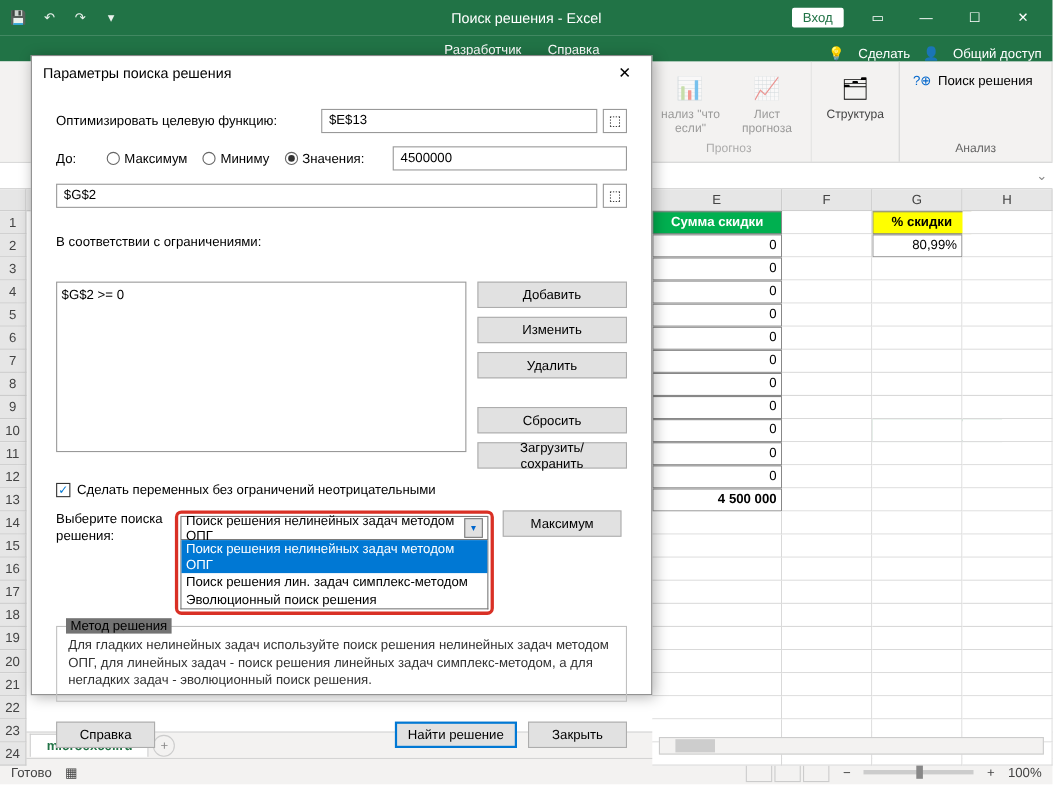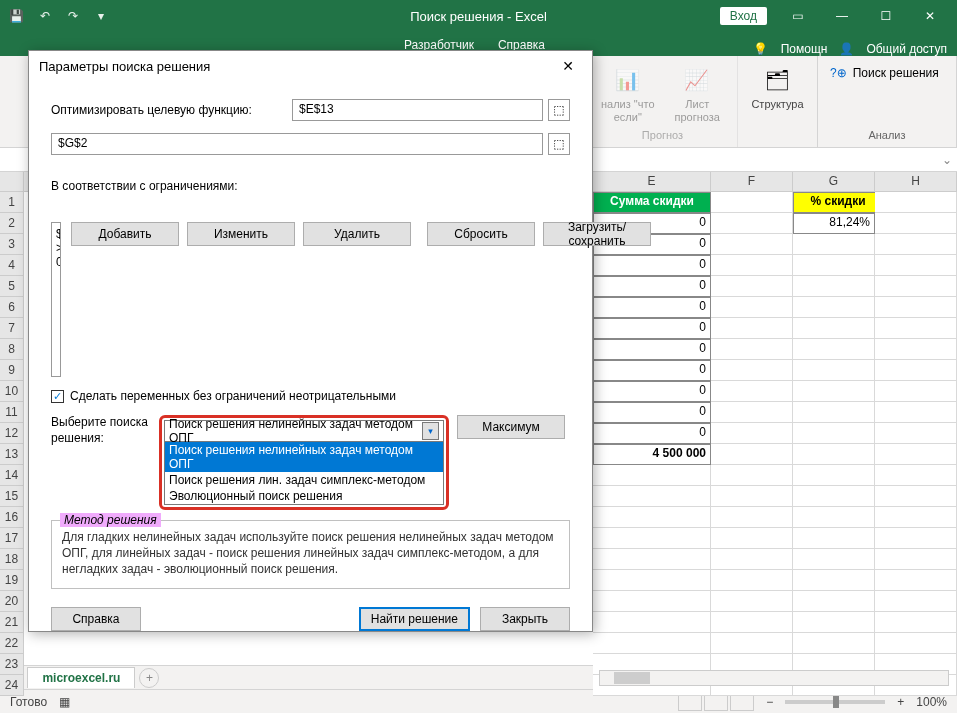--- a/index.html
+++ b/index.html
@@ -74,35 +74,35 @@
 .row-f .short-label { width: 40px; font-size: 12px; }
 .cell-input { flex: 1; height: 22px; border: 1px solid #999; padding: 2px 6px; font-size: 12px; background: #fff; }
 .range-btn { width: 22px; height: 22px; border: 1px solid #999; display: flex; align-items: center; justify-content: center; margin-left: -1px; }
 .radio-group { display: flex; align-items: center; gap: 14px; }
 .radio-item { display: flex; align-items: center; gap: 4px; font-size: 12px; }
 .radio-item .dot { width: 12px; height: 12px; border: 1px solid #666; border-radius: 50%; display: flex; align-items: center; justify-content: center; }
 .radio-item.checked .dot::after { content: ''; width: 6px; height: 6px; background: #333; border-radius: 50%; }
 .sub-label { font-size: 12px; margin-bottom: 4px; }
 .constraints-row { display: flex; gap: 10px; margin-top: 29px; }
 .constraints-list { width: 375px; height: 155px; border: 1px solid #999; padding: 4px; font-size: 12px; background: #fff; overflow: auto; }
-.side-buttons { display: flex; flex-direction: row; gap: 8px; }
+.side-buttons { display: flex; flex-direction: column; gap: 8px; }
 .btn { height: 24px; border: 1px solid #adadad; background: #e1e1e1; padding: 0 10px; font-size: 12px; display: inline-flex; align-items: center; justify-content: center; min-width: 108px; }
 .btn.primary { border: 2px solid #0078d4; }
 .chk-row { display: flex; align-items: center; gap: 6px; margin: 12px 0; font-size: 12px; }
 .chk-box { width: 13px; height: 13px; border: 1px solid #333; display: flex; align-items: center; justify-content: center; color: #0078d4; font-size: 11px; }
 .method-row { display: flex; gap: 8px; align-items: flex-start; }
 .method-label { width: 100px; font-size: 12px; line-height: 1.3; }
 .method-dd-wrap { position: relative; border: 3px solid #d93025; border-radius: 6px; padding: 2px; width: 290px; }
 .method-dd { height: 22px; border: 1px solid #7a7a7a; display: flex; align-items: center; padding: 0 4px; font-size: 12px; background: #fff; }
 .method-dd .arrow { margin-left: auto; width: 18px; height: 18px; background: #e1e1e1; border: 1px solid #7a7a7a; display: flex; align-items: center; justify-content: center; font-size: 9px; color: #0066cc; }
 .dd-list { border: 1px solid #7a7a7a; border-top: none; background: #fff; font-size: 12px; }
 .dd-item { padding: 1px 4px; }
 .dd-item.sel { background: #0078d4; color: #fff; }
 .group-box { border: 1px solid #c0c0c0; padding: 8px 10px 10px; margin-top: 10px; position: relative; }
-.group-box .legend { position: absolute; top: -8px; left: 8px; background: #f0abfc; padding: 0 4px; font-size: 12px; font-style: italic; }
+.group-box .legend { position: absolute; top: -8px; left: 8px; background: #737373; padding: 0 4px; font-size: 12px; }
 .help-text { font-size: 12px; line-height: 1.35; color: #333; }
 .dlg-footer { display: flex; padding: 0 22px 18px; gap: 10px; align-items: center; }
 .dlg-footer .spacer { flex: 1; }
 </style>
 </head>
 <body>
 
 <div class="titlebar">
   <div class="qat">
     <div class="icon-btn">💾</div>
@@ -119,21 +119,21 @@
     <div class="win-btn">✕</div>
   </div>
 </div>
 
 <div class="ribbon-tabs">
   <div style="flex:1"></div>
   <div class="tab">Разработчик</div>
   <div class="tab">Справка</div>
   <div class="ribbon-rest">
     <span>💡</span>
-    <span>Помощн</span>
+    <span>Сделать</span>
     <span style="opacity:.8">👤</span>
     <span>Общий доступ</span>
   </div>
 </div>
 
 <div class="ribbon-body">
   <div class="ribbon-cover"></div>
   <div class="ribbon-group" style="width:150px; opacity:.5">
     <div class="ribbon-buttons">
       <div class="big-btn">
@@ -211,21 +211,21 @@
   <div style="flex:1; position:relative">
     <div class="col-headers">
       <div class="col-label" style="flex-basis:118px">E</div>
       <div class="col-label">F</div>
       <div class="col-label">G</div>
       <div class="col-label">H</div>
     </div>
     <div class="grid-cells" id="visible-cells">
       <div class="cell header-cell" style="left:0; top:0; width:118px">Сумма скидки</div>
       <div class="cell yellow-cell" style="left:200px; top:0; width:90px">% скидки</div>
-      <div class="cell bordered" style="left:200px; top:21px; width:82px">81,24%</div>
+      <div class="cell bordered" style="left:200px; top:21px; width:82px">80,99%</div>
       <div class="cell bold-cell" style="left:0; top:252px; width:118px">4 500 000</div>
 
       <div style="position:absolute; left:200px; top:189px; width:118px; height:21px; border:2px solid #217346; pointer-events:none"></div>
     <div class="cell bordered" style="left: 0px; top: 21px; width: 118px;">0</div>
         <div class="cell bordered" style="left: 0px; top: 42px; width: 118px;">0</div>
         <div class="cell bordered" style="left: 0px; top: 63px; width: 118px;">0</div>
         <div class="cell bordered" style="left: 0px; top: 84px; width: 118px;">0</div>
         <div class="cell bordered" style="left: 0px; top: 105px; width: 118px;">0</div>
         <div class="cell bordered" style="left: 0px; top: 126px; width: 118px;">0</div>
         <div class="cell bordered" style="left: 0px; top: 147px; width: 118px;">0</div>
@@ -348,20 +348,38 @@
   <div class="dlg-title">
     <span>Параметры поиска решения</span>
     <div class="dlg-close">✕</div>
   </div>
   <div class="dlg-body">
     <div class="row-f">
       <div class="label">Оптимизировать целевую функцию:</div>
       <div class="cell-input">$E$13</div>
       <div class="range-btn">⬚</div>
     </div>
+    <div class="row-f">
+      <div class="short-label">До:</div>
+      <div class="radio-group">
+        <div class="radio-item">
+            <span class="dot"></span>
+            <span>Максимум</span>
+          </div>
+        <div class="radio-item">
+            <span class="dot"></span>
+            <span>Миниму</span>
+          </div>
+        <div class="radio-item checked">
+            <span class="dot"></span>
+            <span>Значения:</span>
+          </div>
+      </div>
+      <div class="cell-input" style="margin-left:20px">4500000</div>
+    </div>
     <div class="row-f" style="margin-top:0">
       <div class="cell-input">$G$2</div>
       <div class="range-btn">⬚</div>
     </div>
     <div class="sub-label" style="margin-top:24px">В соответствии с ограничениями:</div>
     <div class="constraints-row">
       <div class="constraints-list">
         <div>$G$2 &gt;= 0</div>
       </div>
       <div class="side-buttons">

